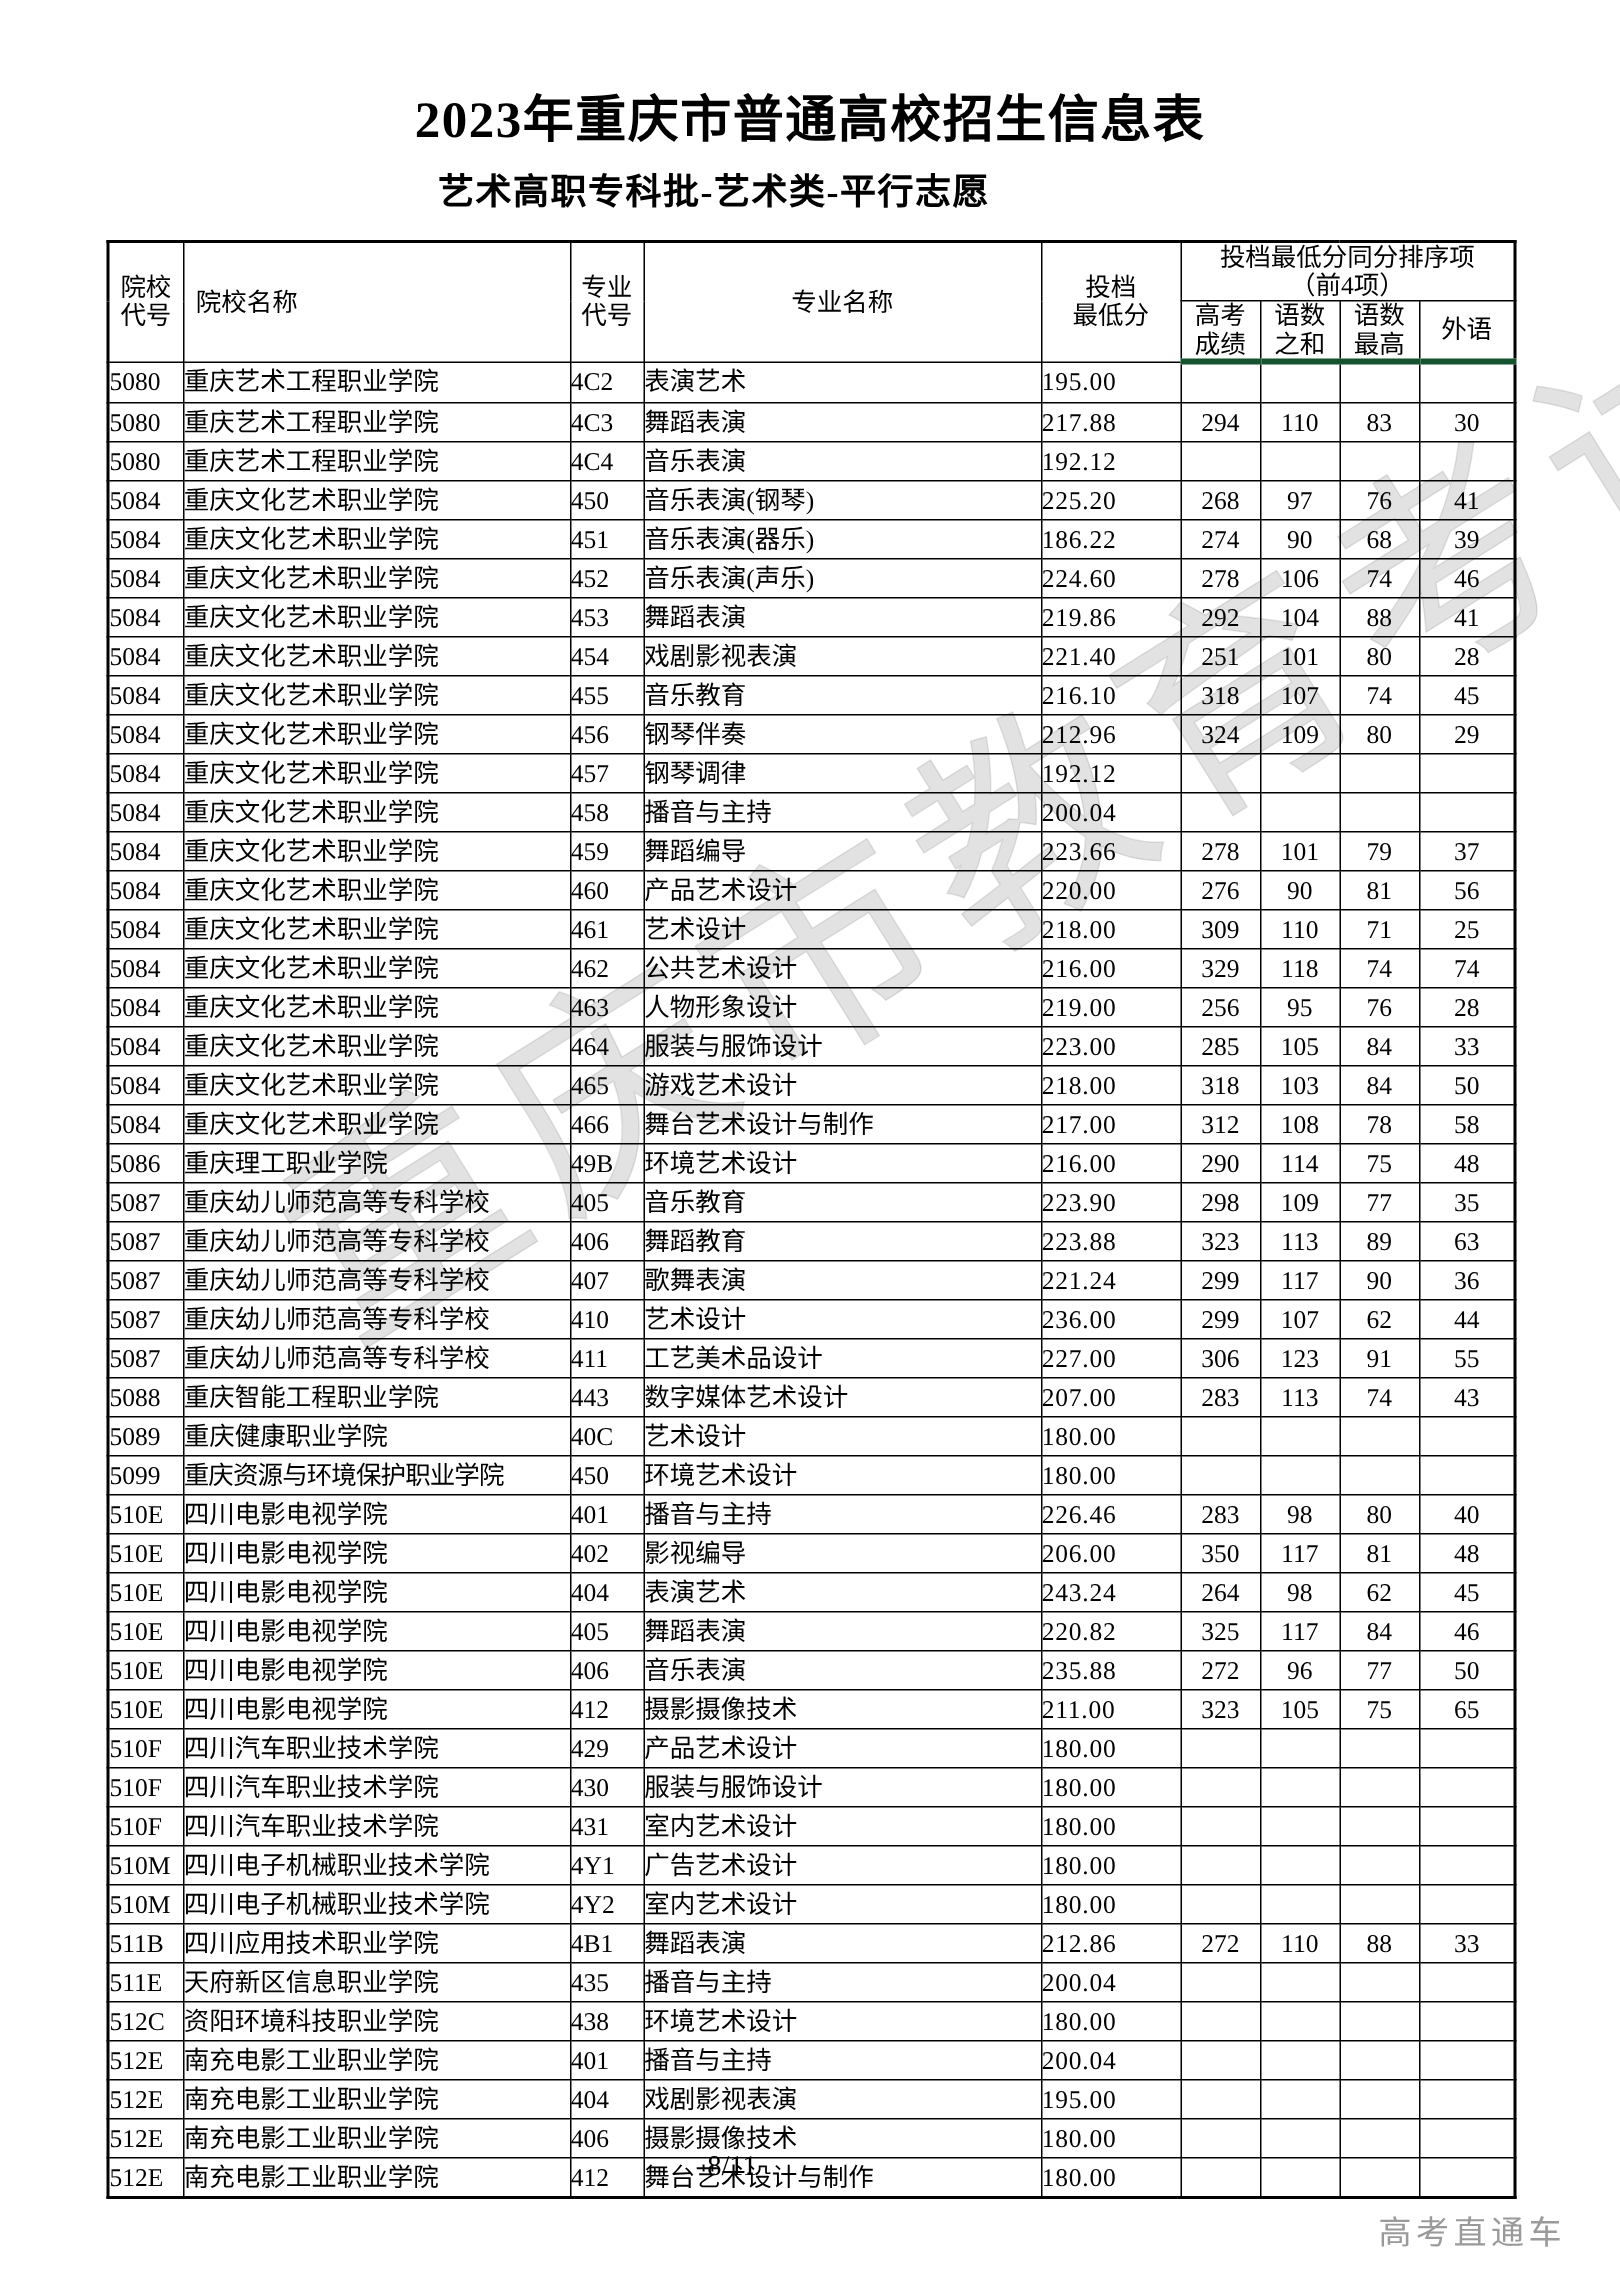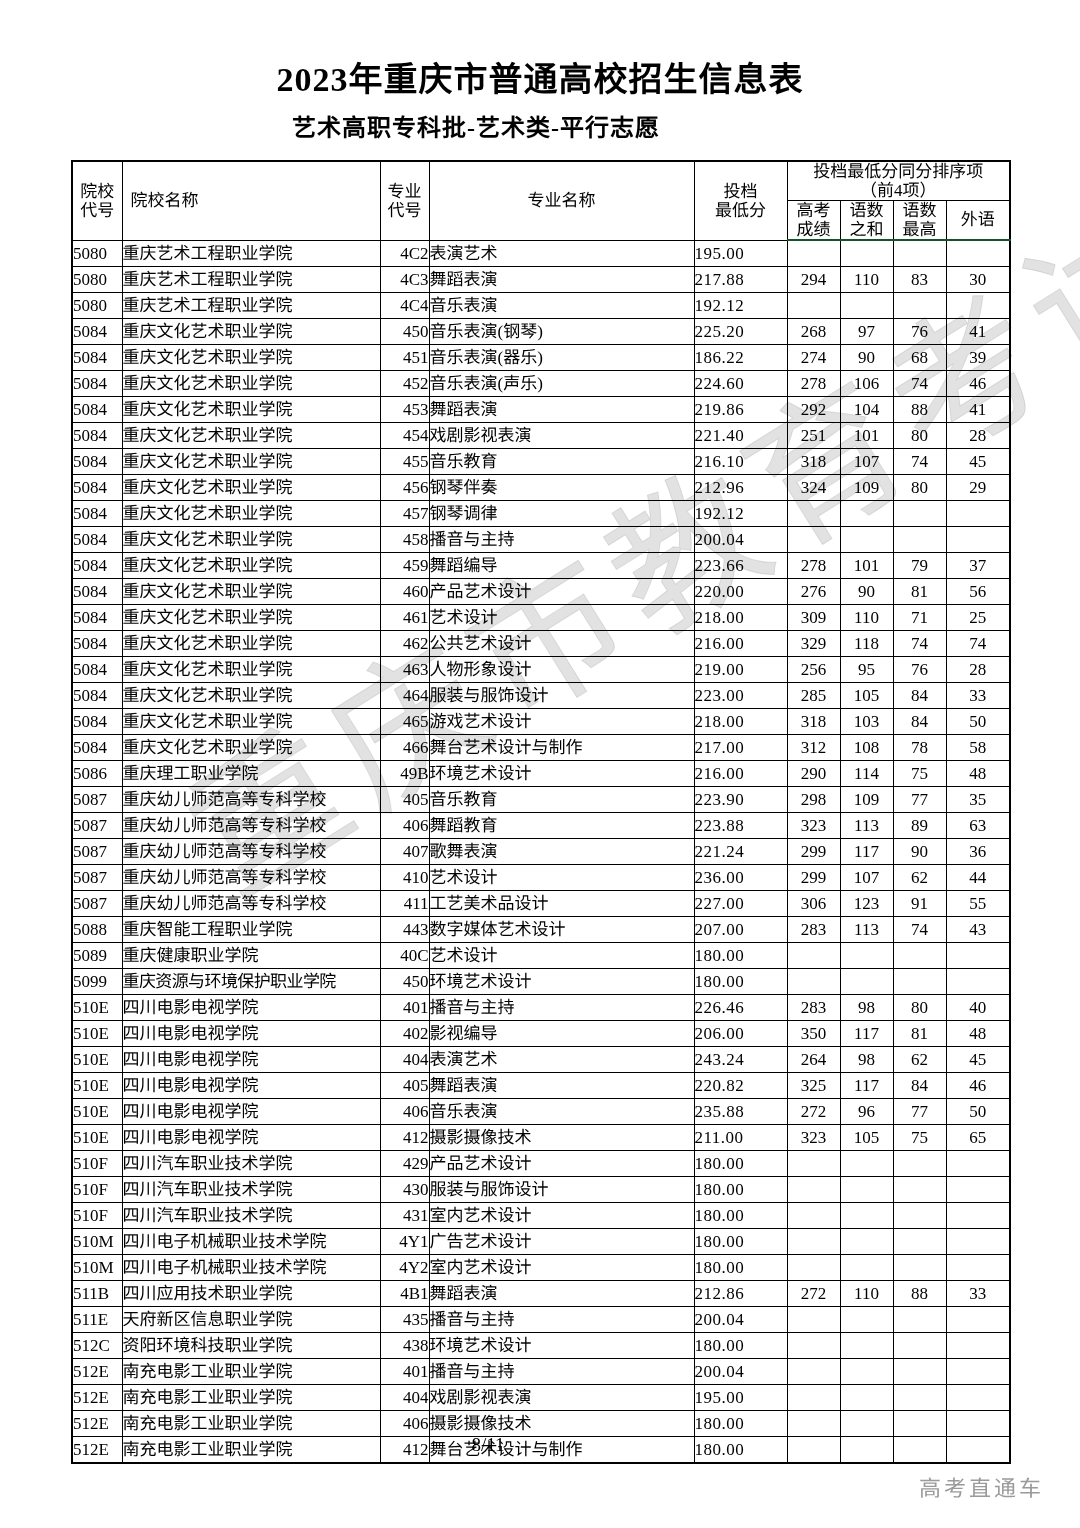--- a/index.html
+++ b/index.html
@@ -115,34 +115,34 @@
   }
   thead tr th.hdr-left {
     text-align: left;
     padding-left: 8px;
   }
   thead .two-line {
     display: block;
     line-height: 1.12;
   }
   thead tr:last-child th {
-    border-bottom: 2px solid #14532d;
+    border-bottom: 4px solid #14532d;
   }
   th.thick-b { border-bottom: 2px solid #000; }
 
   
   tbody td {
     height: 25px;
     vertical-align: middle;
     white-space: nowrap;
     overflow: visible;
   }
   td.c-code   { text-align: left; font-size: 18px; }
   td.c-school { text-align: left;   font-size: 18px; padding-left: 5px; }
-  td.c-mcode  { text-align: right;   font-size: 18px; padding-left: 5px; }
+  td.c-mcode  { text-align: left;   font-size: 18px; padding-left: 5px; }
   td.c-major  { text-align: left;   font-size: 18px; padding-left: 6px; }
   td.c-score  { text-align: left; font-size: 18px; letter-spacing: 0.5px; }
   td.c-sub    { text-align: center; font-size: 18px; }
 
   
   col.w-code   { width: 50px; }
   col.w-school { width: 258px; }
   col.w-mcode  { width: 49px; }
   col.w-major  { width: 265px; }
   col.w-score  { width: 93px; }

